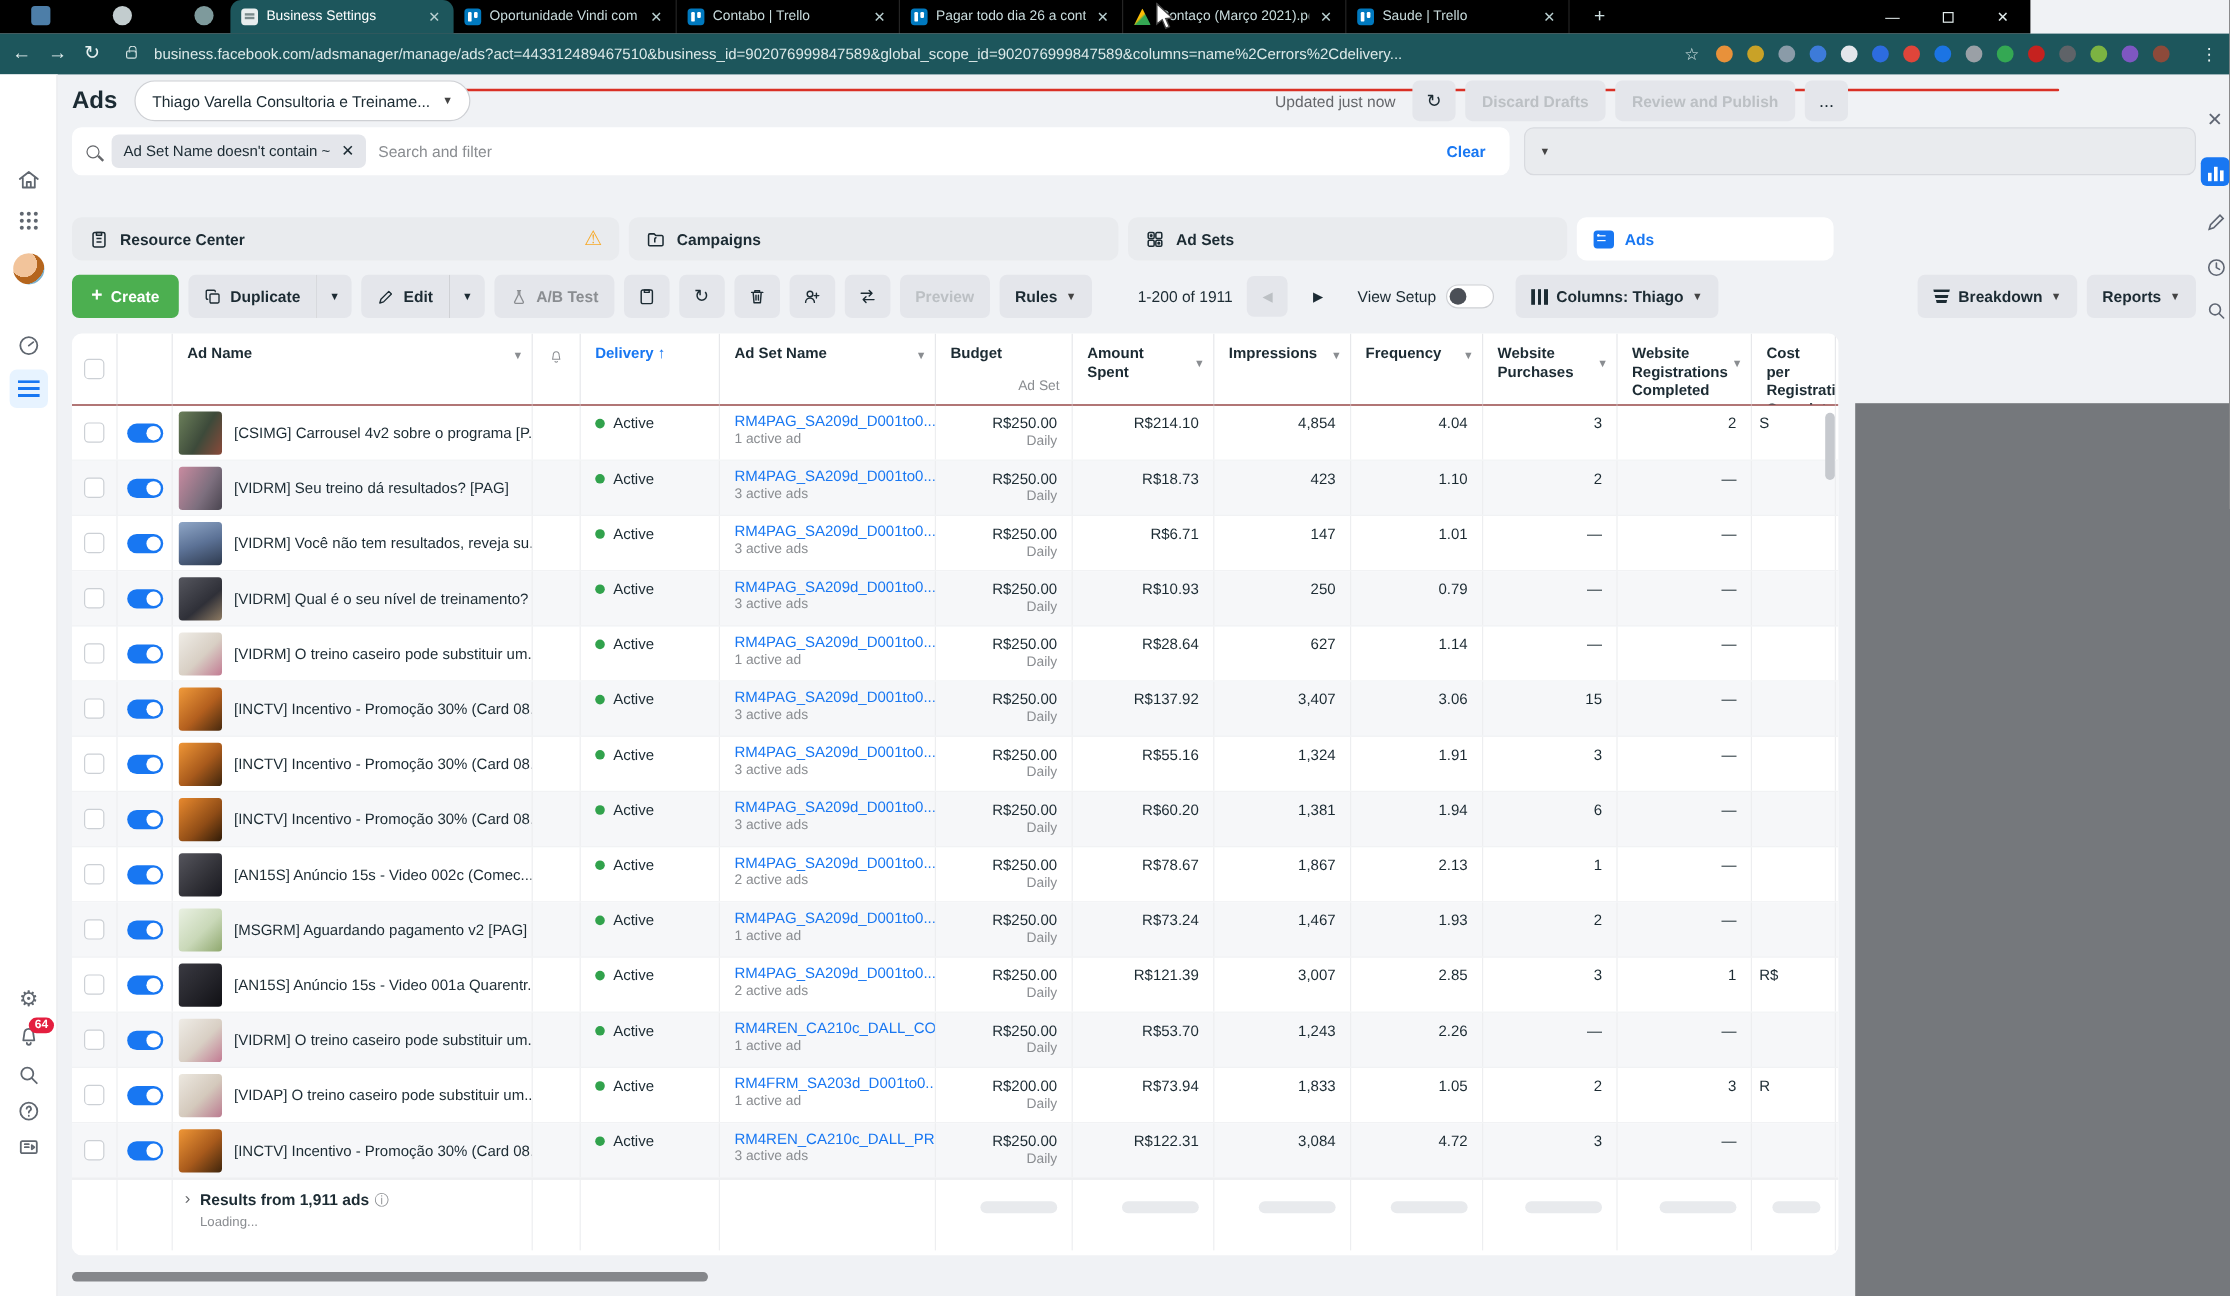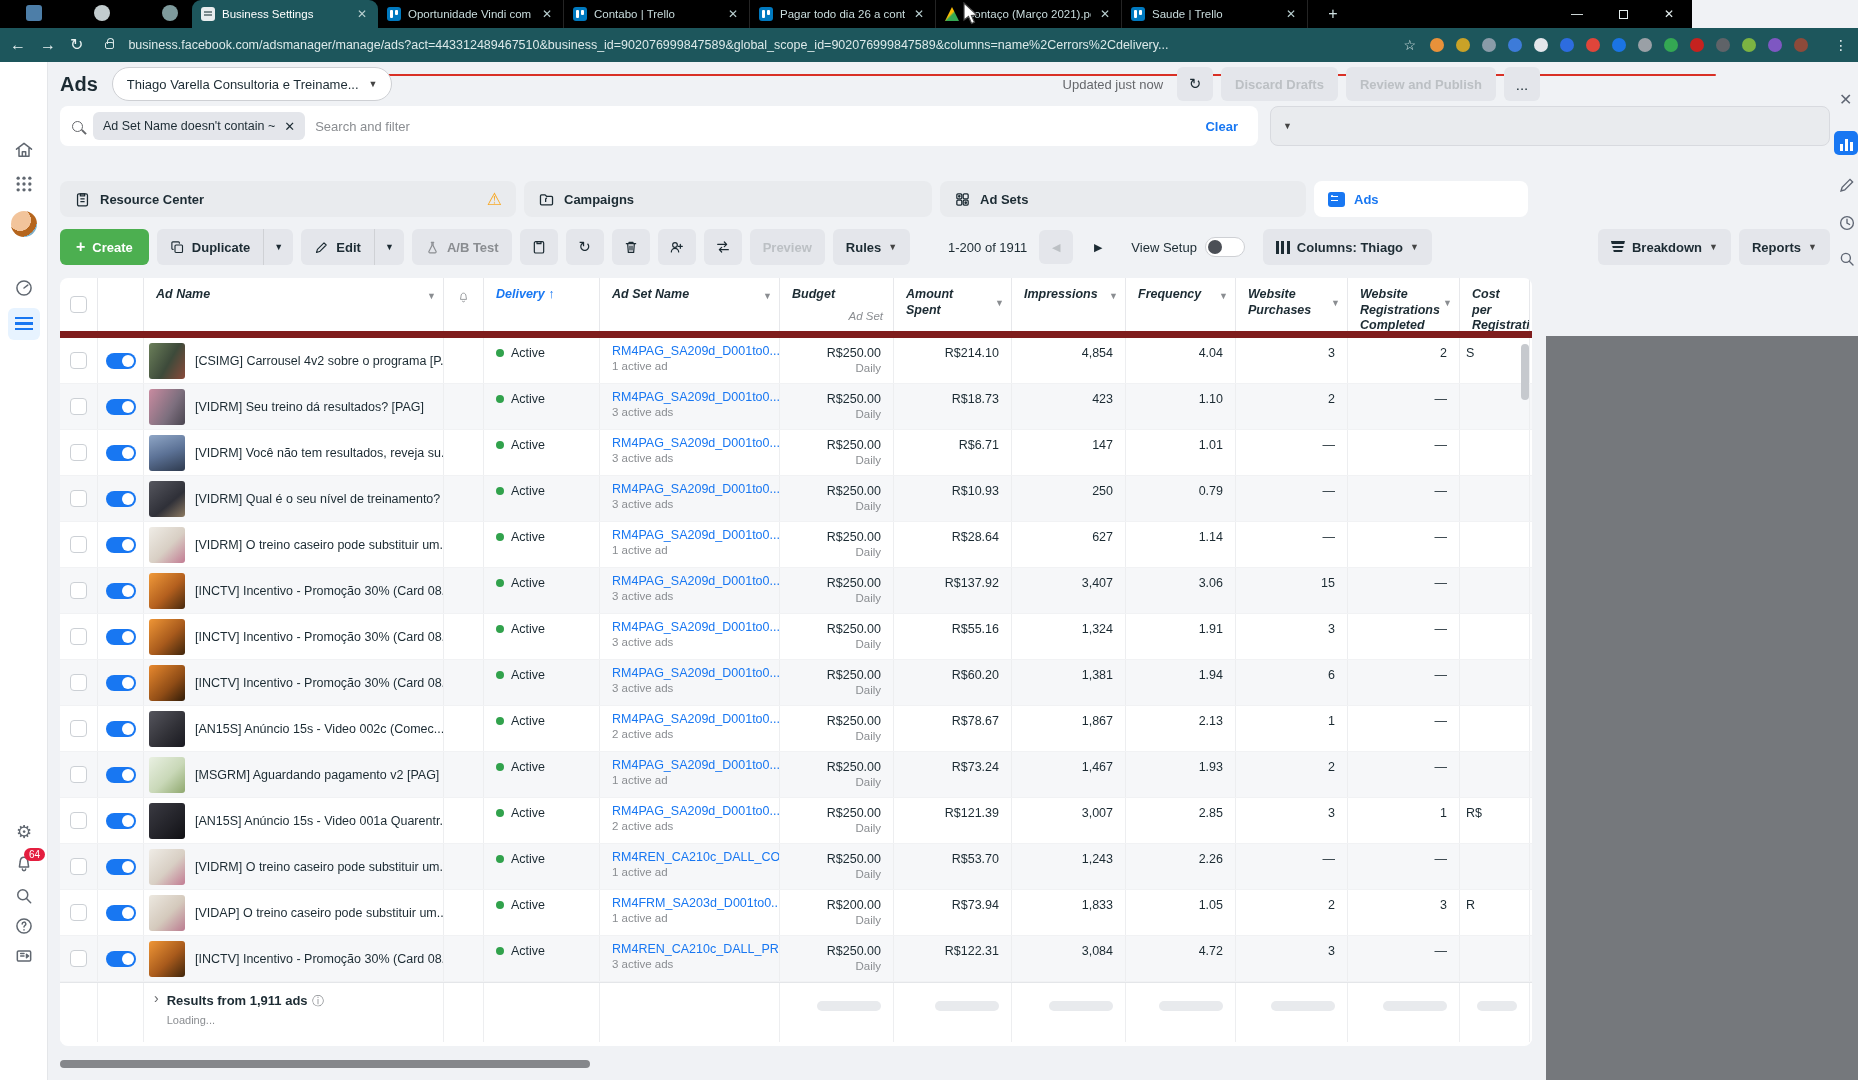--- a/index.html
+++ b/index.html
@@ -44,21 +44,21 @@
   .cursor{position:absolute;left:962px;top:2px;z-index:99;}
 
   
   .lrail{position:absolute;left:0;top:62px;width:48px;height:1018px;background:#FFFFFF;border-right:1px solid #E4E6E9;}
   .lrail .li{position:absolute;left:8px;width:32px;height:32px;display:flex;align-items:center;justify-content:center;color:#606770;border-radius:6px;}
   .li svg{width:20px;height:20px;stroke:#606770;fill:none;stroke-width:1.8;stroke-linecap:round;stroke-linejoin:round;}
   .li.active{background:#E7F3FF;}
   .li .adsbars{width:18px;height:14px;background:linear-gradient(#1877F2 0 2.5px,transparent 2.5px 5.5px,#1877F2 5.5px 8px,transparent 8px 11px,#1877F2 11px 13.5px,transparent 13.5px);}
   .avatar-c{width:26px;height:26px;border-radius:50%;background:radial-gradient(circle at 35% 35%,#F2C49B 45%,#B5651D 46% 70%,#7FB0C9 71%);}
   .lrail .glyph{font-size:18px;color:#606770;}
-  .bellbadge{position:absolute;left:24px;top:786px;background:#E41E3F;color:#fff;font-size:10px;font-weight:normal;padding:1px 5px;border-radius:8px;z-index:3;}
+  .bellbadge{position:absolute;left:24px;top:786px;background:#E41E3F;color:#fff;font-size:10px;font-weight:bold;padding:1px 5px;border-radius:8px;z-index:3;}
 
   
   .rrail-i{position:absolute;color:#5F6673;}
   .rr-chart{width:24px;height:24px;background:#1877F2;border-radius:5px;display:flex;align-items:flex-end;justify-content:center;gap:2px;padding:4px;}
   .rr-chart i{display:block;width:3px;background:#fff;}
   .rsvg{width:18px;height:18px;stroke:#5F6673;fill:none;stroke-width:1.8;stroke-linecap:round;}
 
   
   .hbar{position:absolute;left:60px;top:66px;width:1480px;height:36px;display:flex;align-items:center;}
   .h-title{font-size:20px;font-weight:bold;color:#1C2B33;margin-right:14px;}
@@ -116,21 +116,21 @@
   .toggle{width:40px;height:20px;border-radius:10px;background:#fff;border:1px solid #CED0D4;position:relative;}
   .toggle .knob{position:absolute;left:2px;top:2px;width:14px;height:14px;border-radius:50%;background:#4B4F56;}
   .colbars{width:14px;height:13px;background:linear-gradient(90deg,#1C2B33 0 3px,transparent 3px 5.5px,#1C2B33 5.5px 8.5px,transparent 8.5px 11px,#1C2B33 11px 14px);}
   .bdbars{width:14px;height:12px;background:linear-gradient(#1C2B33 0 2.5px,transparent 2.5px 4.5px,#1C2B33 4.5px 7px,transparent 7px 9px,#1C2B33 9px 11.5px,transparent 11.5px);clip-path:polygon(0 0,100% 0,78% 100%,22% 100%);}
   .spacer{flex:1;}
   .gap18{width:150px;}
 
   
   .tcard{position:absolute;left:60px;top:278px;width:1472px;height:768px;background:#fff;border-radius:8px;overflow:hidden;}
   .tg{display:grid;grid-template-columns:38px 46px 300px 40px 116px 180px 114px 118px 114px 110px 112px 112px 70px;}
-  .thead{height:60px;border-bottom:7px solid #7f1d1d;font-style:italic;}
+  .thead{height:60px;border-bottom:1px solid #7f1d1d;}
   .thead>div{border-right:1px solid #E7E8EB;padding:9px 8px 0 12px;font-size:12.5px;font-weight:bold;color:#1C2B33;position:relative;line-height:1.25;overflow:hidden;}
   .thead .hsort{position:absolute;right:7px;top:13px;font-size:9px;color:#8A8D91;}
   .thead .del{color:#1877F2;}
   .thead .subr{position:absolute;right:10px;bottom:8px;font-weight:normal;color:#8A8D91;font-size:11.5px;}
   .hbell{width:13px;height:13px;stroke:#8A8D91;fill:none;stroke-width:1.6;margin:4px auto 0;display:block;}
   .rows .trow{height:46px;border-bottom:1px solid #F1F2F4;}
   .rows .trow:nth-child(even){background:#F6F7F9;}
   .trow>div{border-right:1px solid #EDEEF0;overflow:hidden;}
   .c-check{display:flex;align-items:center;justify-content:center;}
   .cbox{width:17px;height:17px;border:1px solid #CCD0D5;border-radius:4px;background:#fff;}

